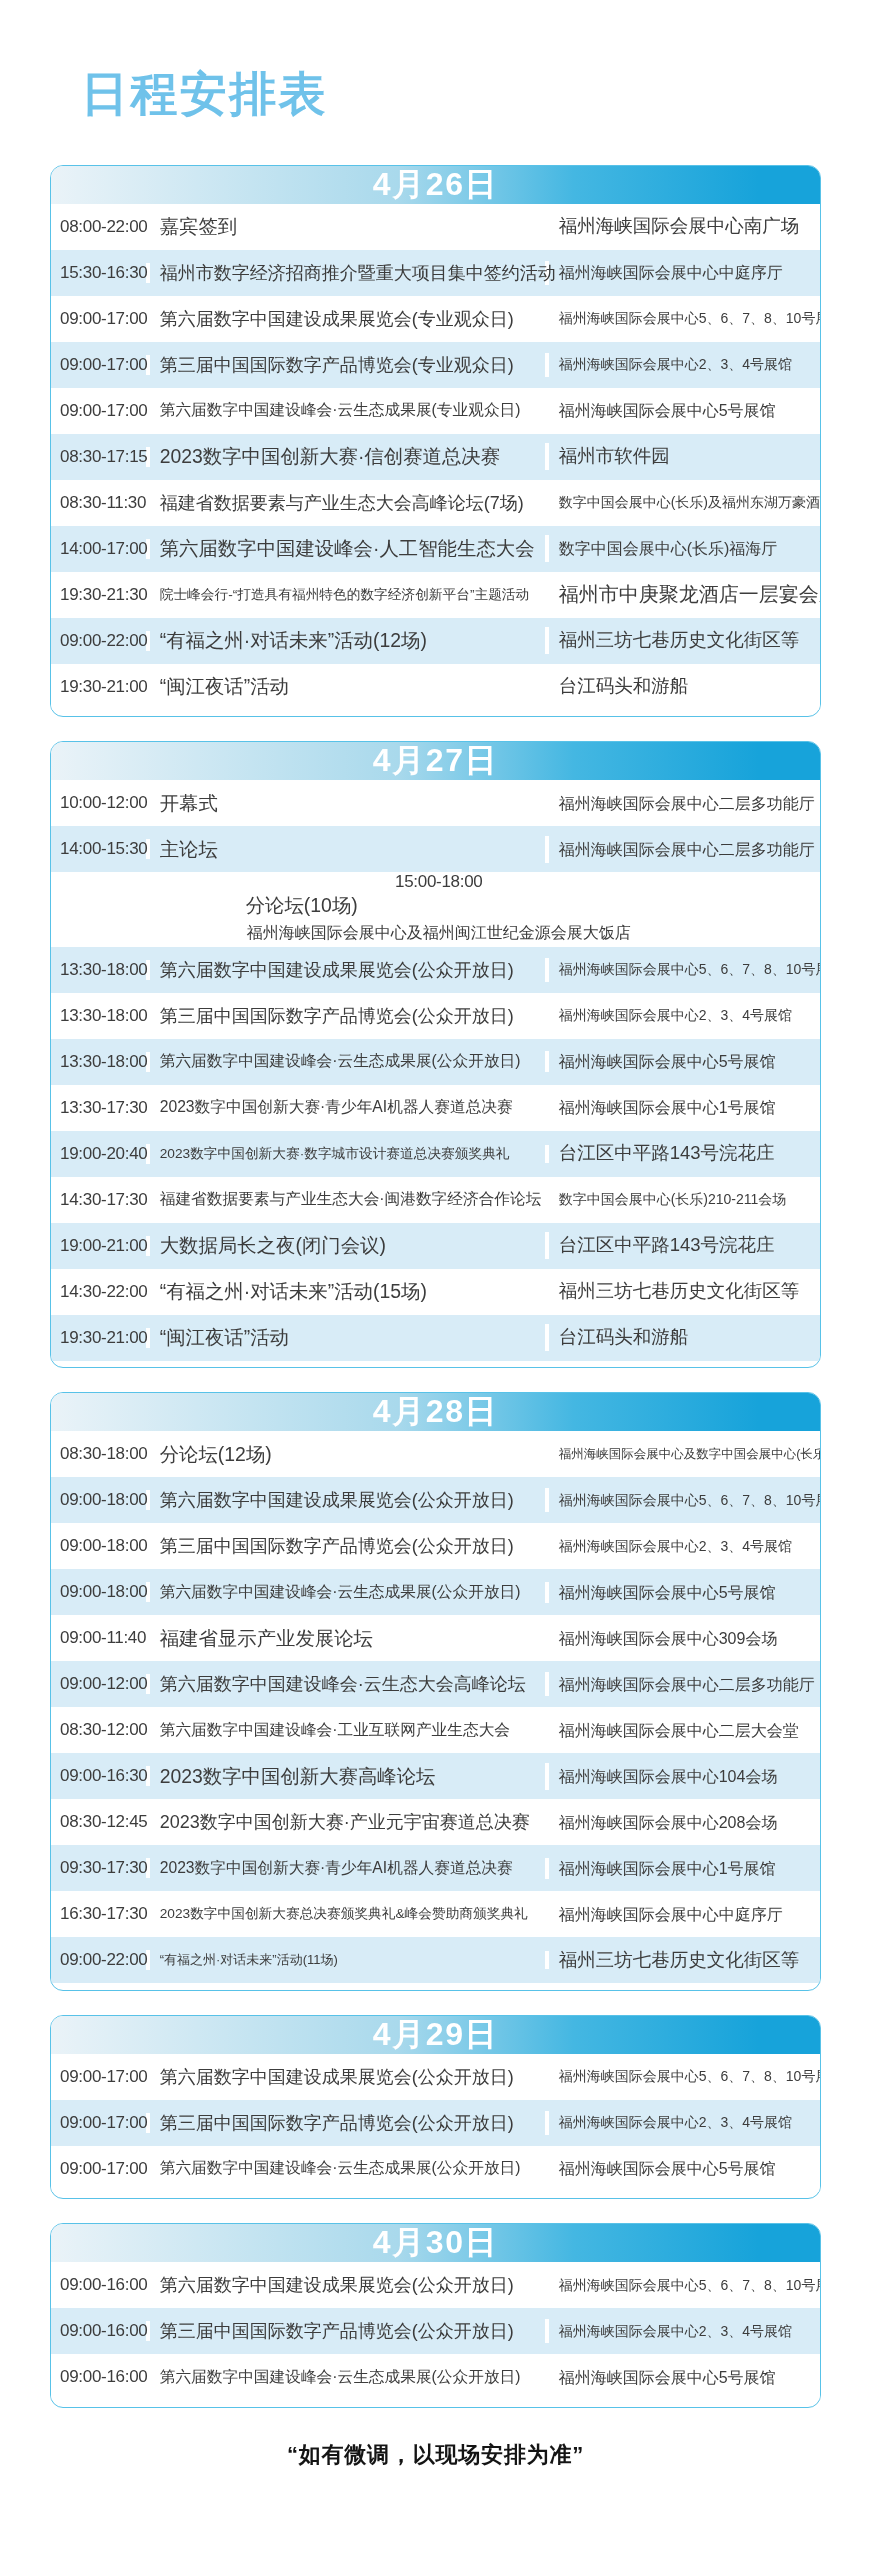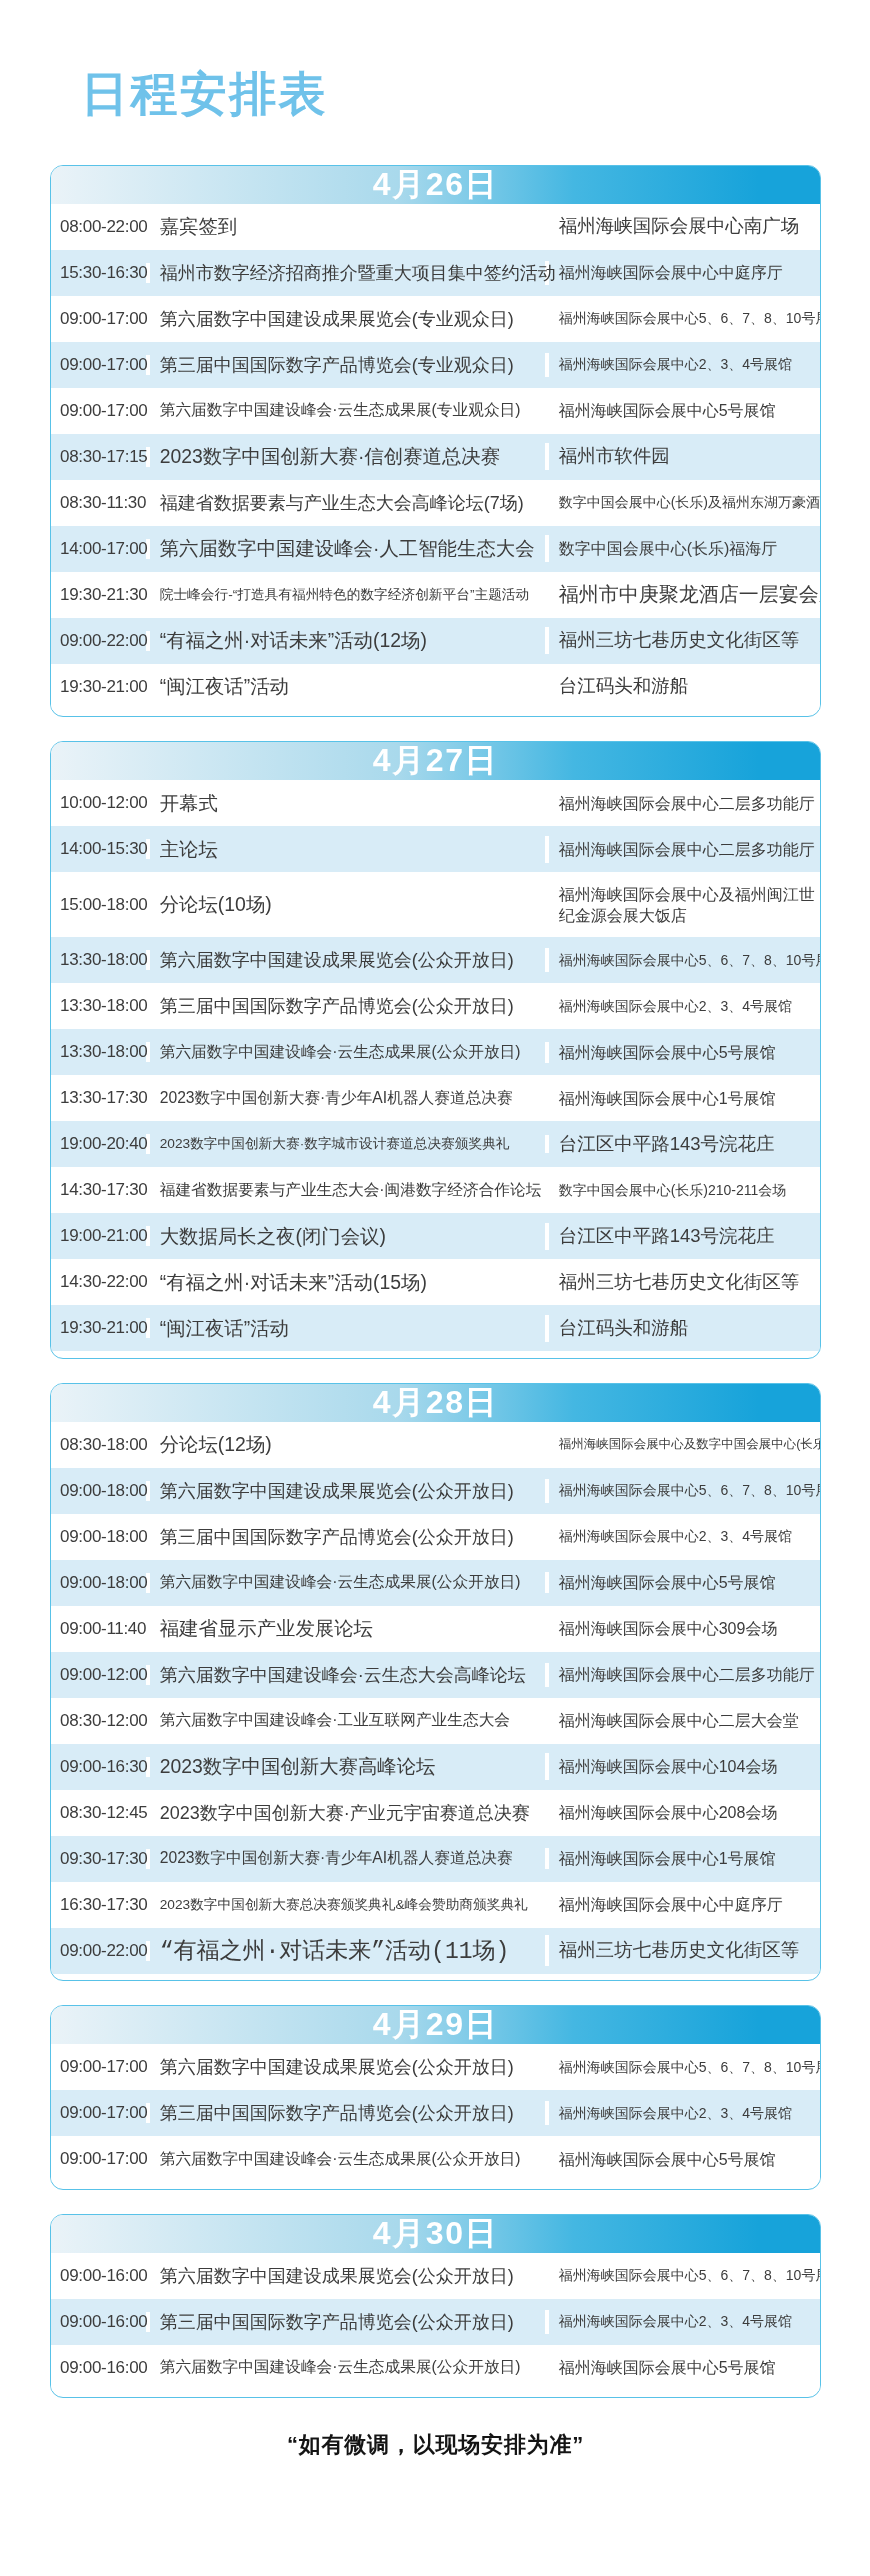--- a/index.html
+++ b/index.html
@@ -34,21 +34,21 @@
     height:38px;display:flex;align-items:center;justify-content:center;
     background:linear-gradient(90deg,var(--hdr-start) 0%,var(--hdr-mid) 45%,#44b7e2 68%,var(--hdr-end) 92%);
     color:var(--date-text);font-size:32px;font-weight:bold;letter-spacing:1.6px;
   }
   .day-rows{padding-bottom:6.5px;}
   .row{
     display:flex;align-items:center;min-height:46px;box-sizing:border-box;
     background:#ffffff;
   }
   .row:nth-child(even){background:var(--row-alt);}
-  .row--tall{min-height:65px;}
+  .row--tall{min-height:65px;flex-direction:column;}
   .cell-time{
     width:99px;flex:none;box-sizing:border-box;
     border-right:4px solid #ffffff;
     padding-left:9px;
     font-size:17px;letter-spacing:-0.3px;white-space:nowrap;
     color:var(--text);
   }
   .cell-event{
     width:399px;flex:none;box-sizing:border-box;
     border-right:4px solid #ffffff;
@@ -259,21 +259,21 @@
     <div class="cell-event" style="font-size: 15.7px;">2023数字中国创新大赛·青少年AI机器人赛道总决赛</div>
     <div class="cell-venue" style="font-size: 16px;">福州海峡国际会展中心1号展馆</div>
   </div>
         <div class="row">
     <div class="cell-time">16:30-17:30</div>
     <div class="cell-event" style="font-size: 13.7px;">2023数字中国创新大赛总决赛颁奖典礼&amp;峰会赞助商颁奖典礼</div>
     <div class="cell-venue" style="font-size: 16px;">福州海峡国际会展中心中庭序厅</div>
   </div>
         <div class="row">
     <div class="cell-time">09:00-22:00</div>
-    <div class="cell-event" style="font-size: 23px; font-family: Liberation Mono, monospace;">“有福之州·对话未来”活动(11场)</div>
+    <div class="cell-event" style="font-size: 13px;">“有福之州·对话未来”活动(11场)</div>
     <div class="cell-venue" style="font-size: 18.5px;">福州三坊七巷历史文化街区等</div>
   </div>
       </div>
   </section>
     <section class="day-card">
     <header class="day-header">
       <span>4月29日</span>
     </header>
     <div class="day-rows">
         <div class="row">

